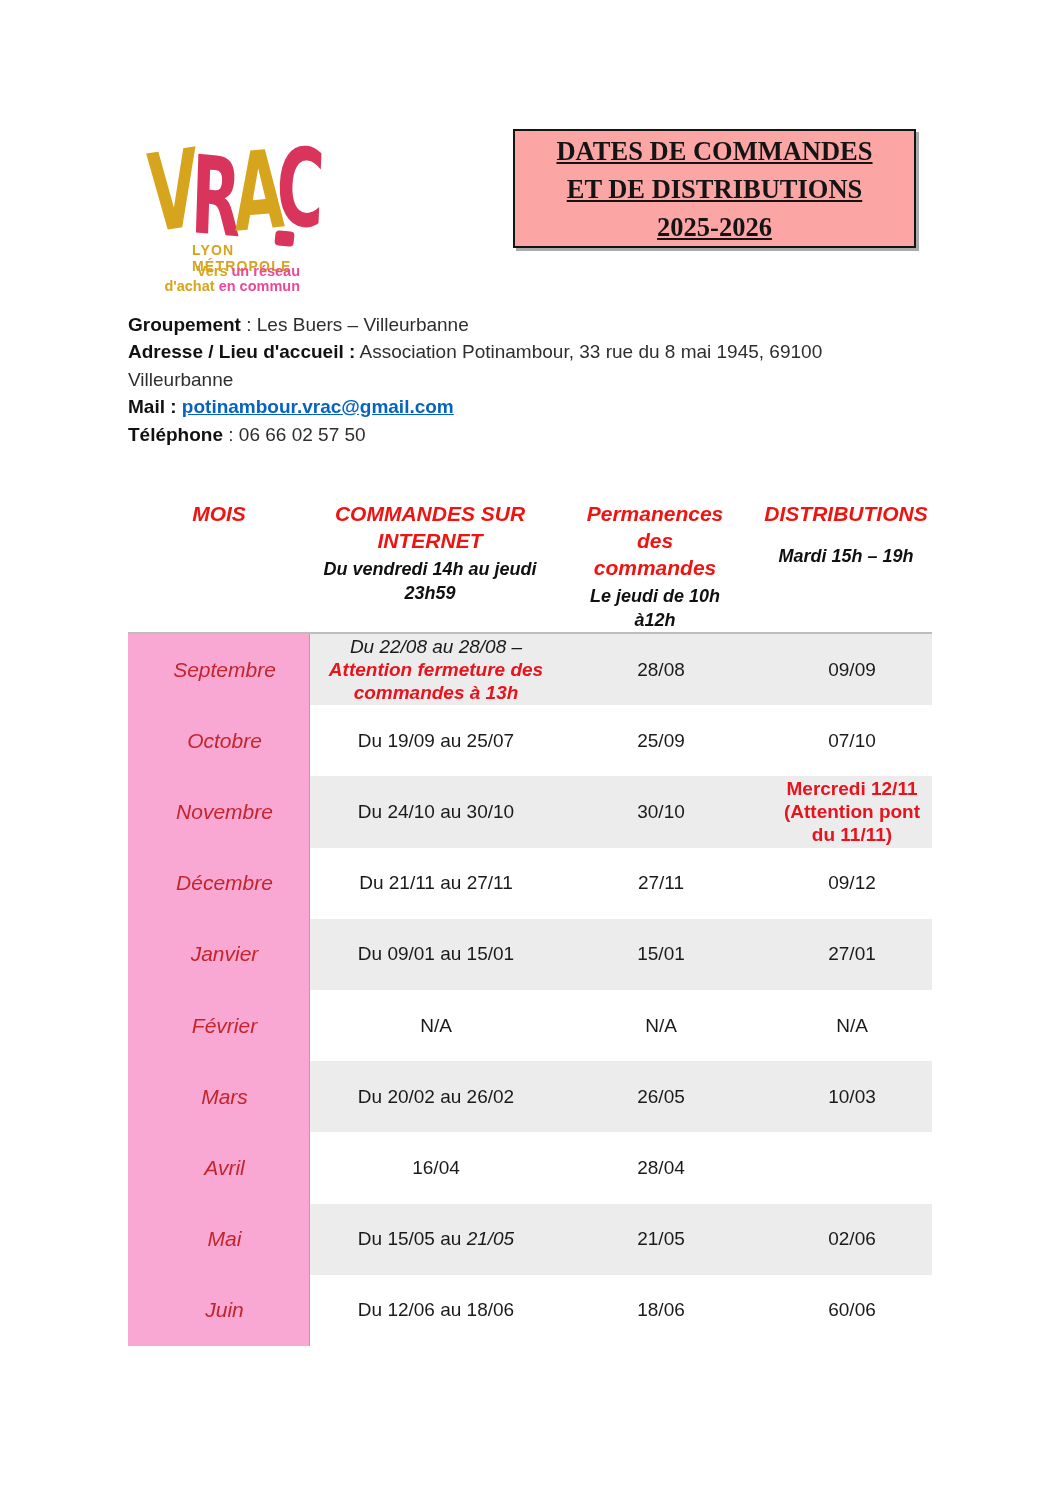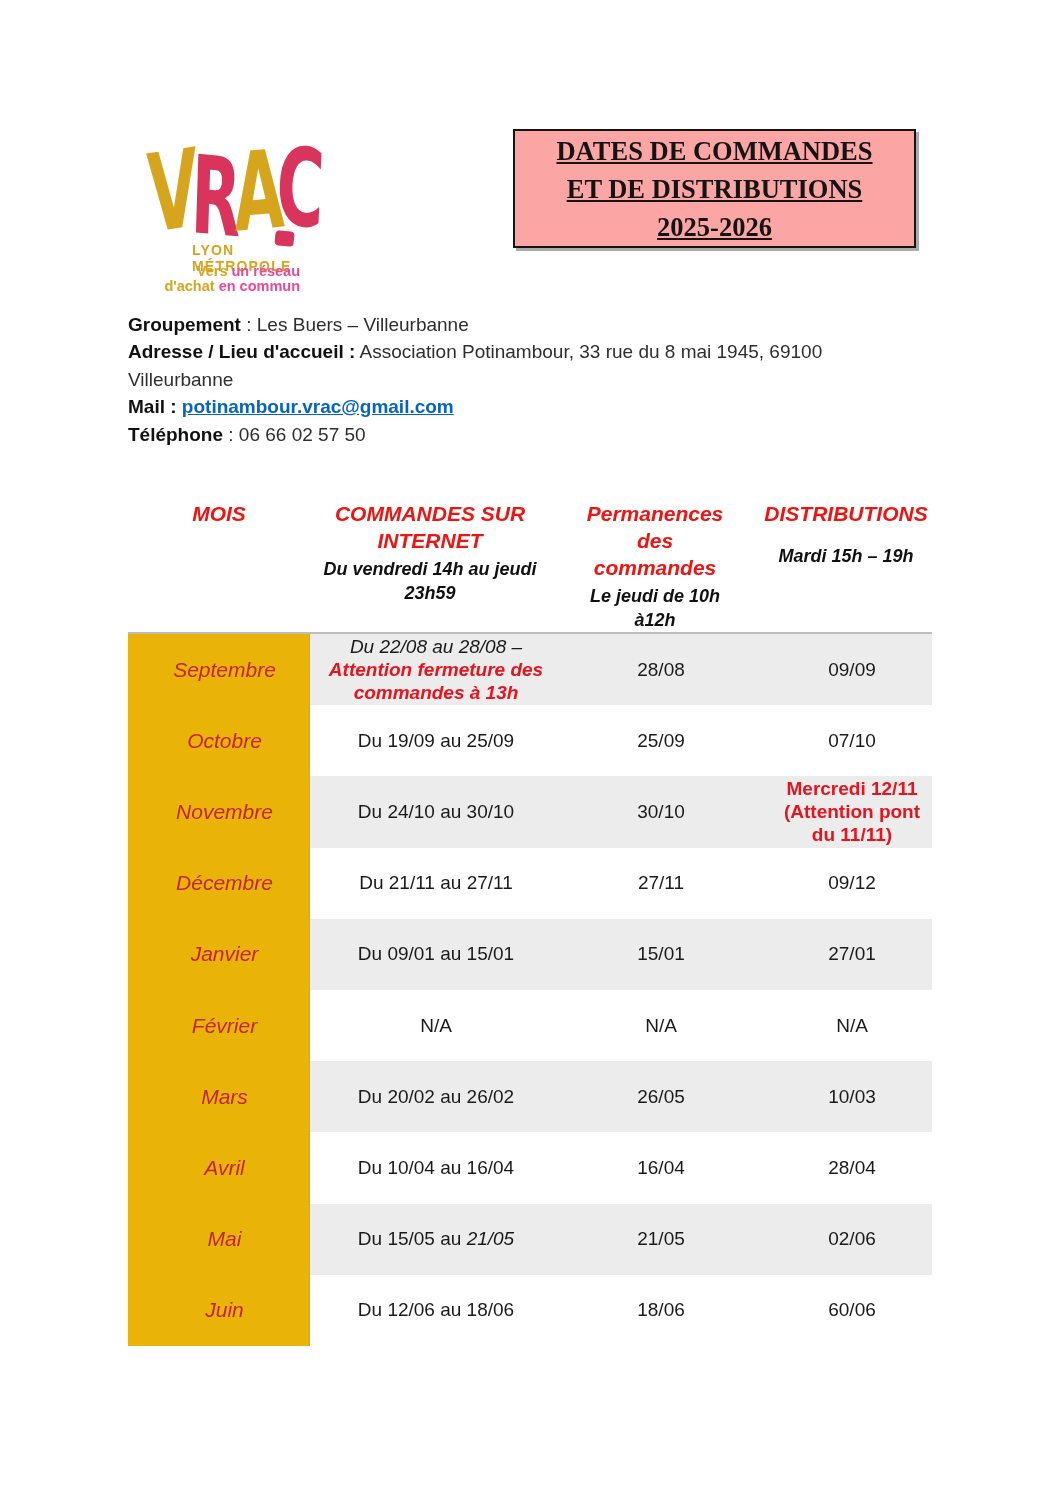--- a/index.html
+++ b/index.html
@@ -40,21 +40,21 @@
   .mail-link{color:#0563c1;font-weight:bold;text-decoration:underline;cursor:pointer;}
   
   .tbl{position:absolute;left:128px;top:462px;width:804px;}
   .thead{display:grid;grid-template-columns:182px 240px 210px 172px;min-height:124px;border-bottom:2px solid #bdbdbd;}
   .th{text-align:center;padding-top:6px;margin-top:32px;}
   .th-title{display:block;color:#ee1411;font-weight:bold;font-style:italic;font-size:21px;line-height:27px;}
   .th-sub{display:block;font-weight:bold;font-style:italic;font-size:18px;line-height:24px;color:#101010;margin-top:3px;}
   .th4 .th-sub{margin-top:17px;}
   .trow{display:grid;grid-template-columns:182px 240px 210px 172px;height:71.2px;}
   .td{display:flex;align-items:center;justify-content:center;text-align:center;font-size:19px;color:#1a1a1a;padding-left:12px;}
-  .td-month{border-right:1px solid #a6a6a6;color:#c2252c;font-style:italic;font-size:21px;background:#eab308;}
+  .td-month{border-right:1px solid #a6a6a6;color:#c2252c;font-style:italic;font-size:21px;background:#f9a8d4;}
   .trow.shaded .td:not(.td-month){background:#ececec;}
   .cell-stack{flex-direction:column;}
   .it{font-style:italic;}
   .alert{display:block;max-width:235px;color:#e8131d;font-weight:bold;font-style:italic;line-height:23px;}
   .line1{display:block;line-height:23px;}
   .red-note{color:#e8131d;font-weight:bold;line-height:23px;padding:0 2px;}
 </style>
 </head>
 <body>
 
@@ -127,21 +127,21 @@
     <div class="td cell-stack">
       <span class="it line1">Du 22/08 au 28/08 –</span>
       <span class="alert">Attention fermeture des commandes à 13h</span>
     </div>
     <div class="td">28/08</div>
     <div class="td">09/09</div>
   </div>
 
   <div class="trow">
     <div class="td td-month">Octobre</div>
-    <div class="td">Du 19/09 au 25/09</div>
+    <div class="td">Du 19/09 au 25/07</div>
     <div class="td">25/09</div>
     <div class="td">07/10</div>
   </div>
 
   <div class="trow shaded">
     <div class="td td-month">Novembre</div>
     <div class="td">Du 24/10 au 30/10</div>
     <div class="td">30/10</div>
     <div class="td">
         <span class="red-note">Mercredi 12/11 (Attention pont du 11/11)</span>
@@ -171,21 +171,20 @@
 
   <div class="trow shaded">
     <div class="td td-month">Mars</div>
     <div class="td">Du 20/02 au 26/02</div>
     <div class="td">26/05</div>
     <div class="td">10/03</div>
   </div>
 
   <div class="trow">
     <div class="td td-month">Avril</div>
-    <div class="td">Du 10/04 au 16/04</div>
     <div class="td">16/04</div>
     <div class="td">28/04</div>
   </div>
 
   <div class="trow shaded">
     <div class="td td-month">Mai</div>
     <div class="td">
       <span><span>Du 15/05 au </span><span class="it">21/05</span></span>
     </div>
     <div class="td">21/05</div>

